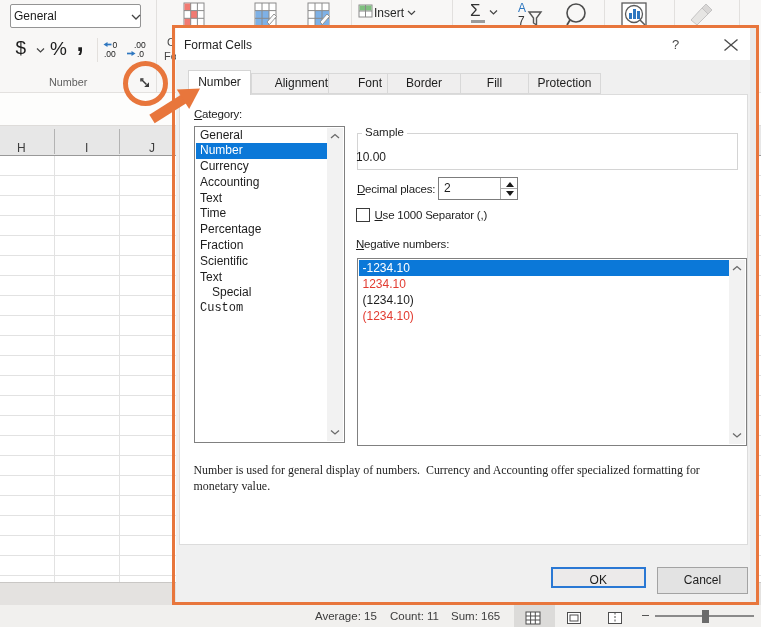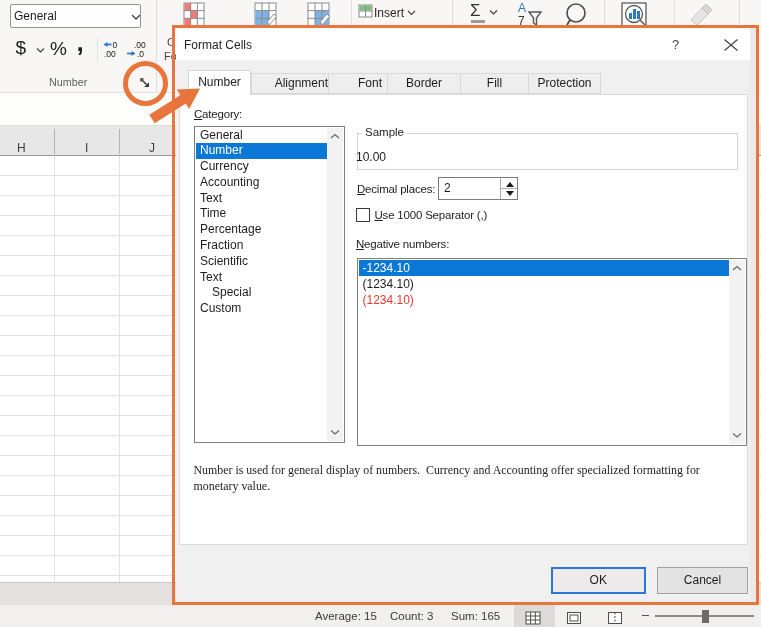--- a/index.html
+++ b/index.html
@@ -142,21 +142,21 @@
 
   <div class="abs" style="left:0;top:156px;width:761px;height:426px;background:
     repeating-linear-gradient(to bottom,#fff 0px,#fff 19px,#e2e2e2 19px,#e2e2e2 20px);"></div>
   <div class="abs" style="left:54px;top:156px;width:1px;height:426px;background:#e2e2e2;"></div>
   <div class="abs" style="left:119px;top:156px;width:1px;height:426px;background:#e2e2e2;"></div>
 
   <div class="abs" style="left:0;top:582px;width:761px;height:22px;background:#e4e2e0;border-top:1px solid #c9c7c5;border-bottom:1px solid #cfcdcb;"></div>
 
   <div class="abs" style="left:0;top:605px;width:761px;height:22px;background:#f1f0ee;"></div>
   <div class="abs txt" style="left:315px;top:610px;font-size:11.5px;color:#3c3c3c;">Average: 15</div>
-  <div class="abs txt" style="left:390px;top:610px;font-size:11.5px;color:#3c3c3c;">Count: 3</div>
+  <div class="abs txt" style="left:390px;top:610px;font-size:11.5px;color:#3c3c3c;">Count: 11</div>
   <div class="abs txt" style="left:451px;top:610px;font-size:11.5px;color:#3c3c3c;">Sum: 165</div>
   <div class="abs" style="left:514px;top:605px;width:41px;height:22px;background:#dcdbd9;"></div>
   <svg class="abs" style="left:525px;top:611px;" width="16" height="14">
     <rect x="1" y="1" width="14" height="12" fill="#fff" stroke="#4e4e4e"></rect>
     <line x1="1" y1="5" x2="15" y2="5" stroke="#4e4e4e"></line>
     <line x1="1" y1="9" x2="15" y2="9" stroke="#4e4e4e"></line>
     <line x1="5.6" y1="1" x2="5.6" y2="13" stroke="#4e4e4e"></line>
     <line x1="10.3" y1="1" x2="10.3" y2="13" stroke="#4e4e4e"></line>
   </svg>
   <svg class="abs" style="left:566px;top:611px;" width="17" height="14">
@@ -199,21 +199,21 @@
       <div style="height:15.8px;line-height:15.8px;padding-left:4px;background:#0b78d8;color:#fff;">Number</div>
       <div style="height:15.8px;line-height:15.8px;padding-left:4px;">Currency</div>
       <div style="height:15.8px;line-height:15.8px;padding-left:4px;">Accounting</div>
       <div style="height:15.8px;line-height:15.8px;padding-left:4px;">Text</div>
       <div style="height:15.8px;line-height:15.8px;padding-left:4px;">Time</div>
       <div style="height:15.8px;line-height:15.8px;padding-left:4px;">Percentage</div>
       <div style="height:15.8px;line-height:15.8px;padding-left:4px;">Fraction</div>
       <div style="height:15.8px;line-height:15.8px;padding-left:4px;">Scientific</div>
       <div style="height:15.8px;line-height:15.8px;padding-left:4px;">Text</div>
       <div style="height:15.8px;line-height:15.8px;padding-left:16px;">Special</div>
-      <div style="height:15.8px;line-height:15.8px;padding-left:4px;">Custom</div>
+      <div style="height:15.8px;line-height:15.8px;padding-left:4px;font-family:Liberation Mono, monospace;">Custom</div>
     </div>
     <div style="position:absolute;right:1px;top:1px;width:16px;height:313px;background:#f2f2f2;">
       <svg style="position:absolute;left:3px;top:5px;" width="10" height="7">
           <polyline points="1,5 5,1.5 9,5" fill="none" stroke="#6a6a6a" stroke-width="1.3"></polyline>
         </svg>
       <svg style="position:absolute;left:3px;bottom:5px;" width="10" height="7">
           <polyline points="1,1.5 5,5 9,1.5" fill="none" stroke="#6a6a6a" stroke-width="1.3"></polyline>
         </svg>
     </div>
   </div>
@@ -236,36 +236,37 @@
     </div>
   </div>
 
   <div class="abs" style="left:355.5px;top:207.5px;width:14px;height:14px;background:#fff;border:1.5px solid #3a3a3a;box-sizing:border-box;"></div>
   <div class="abs txt" style="left:374.5px;top:209px;font-size:11.5px;letter-spacing:-0.2px;"><u>U</u>se 1000 Separator (,)</div>
 
   <div class="abs txt" style="left:356px;top:238px;font-size:11.5px;letter-spacing:-0.2px;"><u>N</u>egative numbers:</div>
   <div class="abs" style="left:356.5px;top:257.5px;width:390.5px;height:188.5px;background:#fff;border:1px solid #808080;box-sizing:border-box;font-size:12px;color:#1d1d1d;">
     <div style="position:absolute;left:1px;top:1px;width:371px;">
       <div style="height:16px;line-height:16px;padding-left:4px;background:#0b78d8;color:#fff;">-1234.10</div>
+      <div style="height:16px;line-height:16px;padding-left:4px;color:#e23b30;">1234.10</div>
       <div style="height:16px;line-height:16px;padding-left:4px;">(1234.10)</div>
       <div style="height:16px;line-height:16px;padding-left:4px;color:#e23b30;">(1234.10)</div>
     </div>
     <div style="position:absolute;right:1px;top:1px;width:16px;height:184.5px;background:#f2f2f2;">
       <svg style="position:absolute;left:3px;top:5px;" width="10" height="7">
           <polyline points="1,5 5,1.5 9,5" fill="none" stroke="#6a6a6a" stroke-width="1.3"></polyline>
         </svg>
       <svg style="position:absolute;left:3px;bottom:5px;" width="10" height="7">
           <polyline points="1,1.5 5,5 9,1.5" fill="none" stroke="#6a6a6a" stroke-width="1.3"></polyline>
         </svg>
     </div>
   </div>
 
   <div class="abs" style="left:193.5px;top:463px;width:536px;font-size:11.9px;line-height:15.8px;color:#1d1d1d;font-family:Liberation Serif, serif;">Number is used for general display of numbers.&nbsp; Currency and Accounting offer specialized formatting for monetary value.</div>
 
-  <div class="abs txt" style="left:551px;top:567px;width:94.5px;height:27px;background:#eceaea;border:2px solid #2a78d4;box-sizing:border-box;font-size:12px;text-align:center;line-height:23px;">OK</div>
+  <div class="abs txt" style="left:551px;top:567px;width:94.5px;height:21px;background:#eceaea;border:2px solid #2a78d4;box-sizing:border-box;font-size:12px;text-align:center;line-height:23px;">OK</div>
   <div class="abs txt" style="left:657px;top:567px;width:91px;height:27px;background:#e3e3e3;border:1px solid #a3a3a3;box-sizing:border-box;font-size:12px;text-align:center;line-height:25px;">Cancel</div>
 
   <div class="abs" style="left:171.5px;top:24.5px;width:587px;height:580.5px;border:3.5px solid #e8763c;box-sizing:border-box;"></div>
   <div class="abs" style="left:122.5px;top:61px;width:45px;height:45px;border:5.5px solid #e8763c;border-radius:50%;box-sizing:border-box;"></div>
   <svg class="abs" style="left:140px;top:78px;" width="70" height="50">
     <line x1="12" y1="41" x2="46" y2="19.5" stroke="#e8763c" stroke-width="10"></line>
     <polygon points="60,10.5 49.2,30.9 36.8,11.6" fill="#e8763c"></polygon>
   </svg>
 
 </div>

